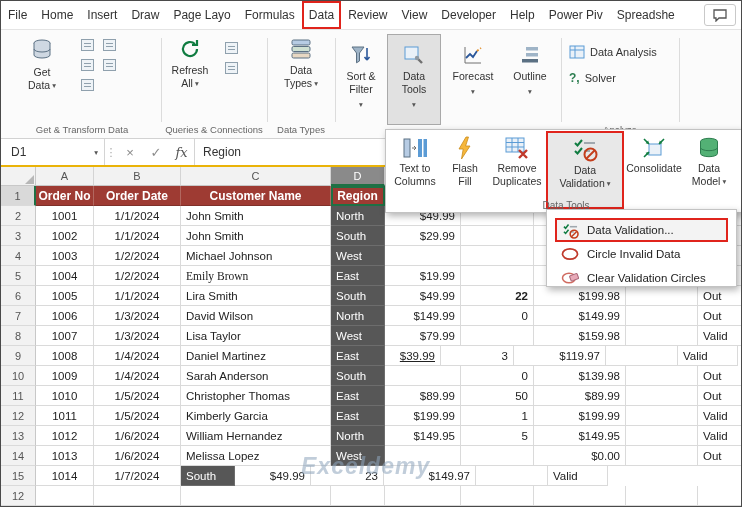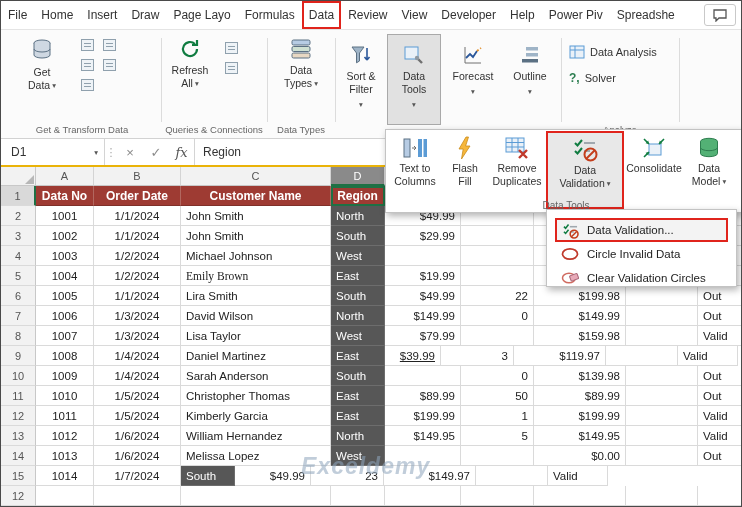--- a/index.html
+++ b/index.html
@@ -256,21 +256,21 @@
         <div class="colh sel" style="width: 54px;">D</div>
         <div class="colh" style="width: 76px;">E</div>
         <div class="colh" style="width: 73px;">F</div>
         <div class="colh" style="width: 92px;">G</div>
         <div class="colh" style="width: 72px;">H</div>
         <div class="colh" style="width: 60px;">I</div>
       </div>
     <div id="gbody">
         <div class="grow r1">
           <div class="rnum sel">1</div>
-          <div class="cell" style="width: 58px; justify-content: center;">Data No</div>
+          <div class="cell" style="width: 58px; justify-content: center;">Order No</div>
           <div class="cell" style="width: 87px; justify-content: center;">Order Date</div>
           <div class="cell" style="width: 150px; justify-content: center;">Customer Name</div>
           <div class="cell active" style="width: 54px; justify-content: center;">Region</div>
           <div class="cell" style="width: 76px; justify-content: center;"></div>
           <div class="cell" style="width: 73px; justify-content: center;"></div>
           <div class="cell" style="width: 92px; justify-content: center;"></div>
           <div class="cell" style="width: 72px; justify-content: center;"></div>
           <div class="cell" style="width: 60px; justify-content: center;"></div>
         </div>
         <div class="grow">
@@ -321,21 +321,21 @@
           <div class="cell" style="width: 72px; justify-content: flex-start;"></div>
           <div class="cell" style="width: 60px; justify-content: flex-start;"></div>
         </div>
         <div class="grow">
           <div class="rnum">6</div>
           <div class="cell" style="width: 58px; justify-content: center;">1005</div>
           <div class="cell" style="width: 87px; justify-content: center;">1/1/2024</div>
           <div class="cell" style="width: 150px; justify-content: flex-start;">Lira Smith</div>
           <div class="cell dcol" style="width: 54px; justify-content: flex-start;">South</div>
           <div class="cell" style="width: 76px; justify-content: flex-end;">$49.99</div>
-          <div class="cell" style="width: 73px; justify-content: flex-end;">22</div>
+          <div class="cell" style="width: 73px; justify-content: flex-end; font-weight: bold;">22</div>
           <div class="cell" style="width: 92px; justify-content: flex-end;">$199.98</div>
           <div class="cell" style="width: 72px; justify-content: flex-start;"></div>
           <div class="cell" style="width: 60px; justify-content: flex-start;">Out</div>
         </div>
         <div class="grow">
           <div class="rnum">7</div>
           <div class="cell" style="width: 58px; justify-content: center;">1006</div>
           <div class="cell" style="width: 87px; justify-content: center;">1/3/2024</div>
           <div class="cell" style="width: 150px; justify-content: flex-start;">David Wilson</div>
           <div class="cell dcol" style="width: 54px; justify-content: flex-start;">North</div>

